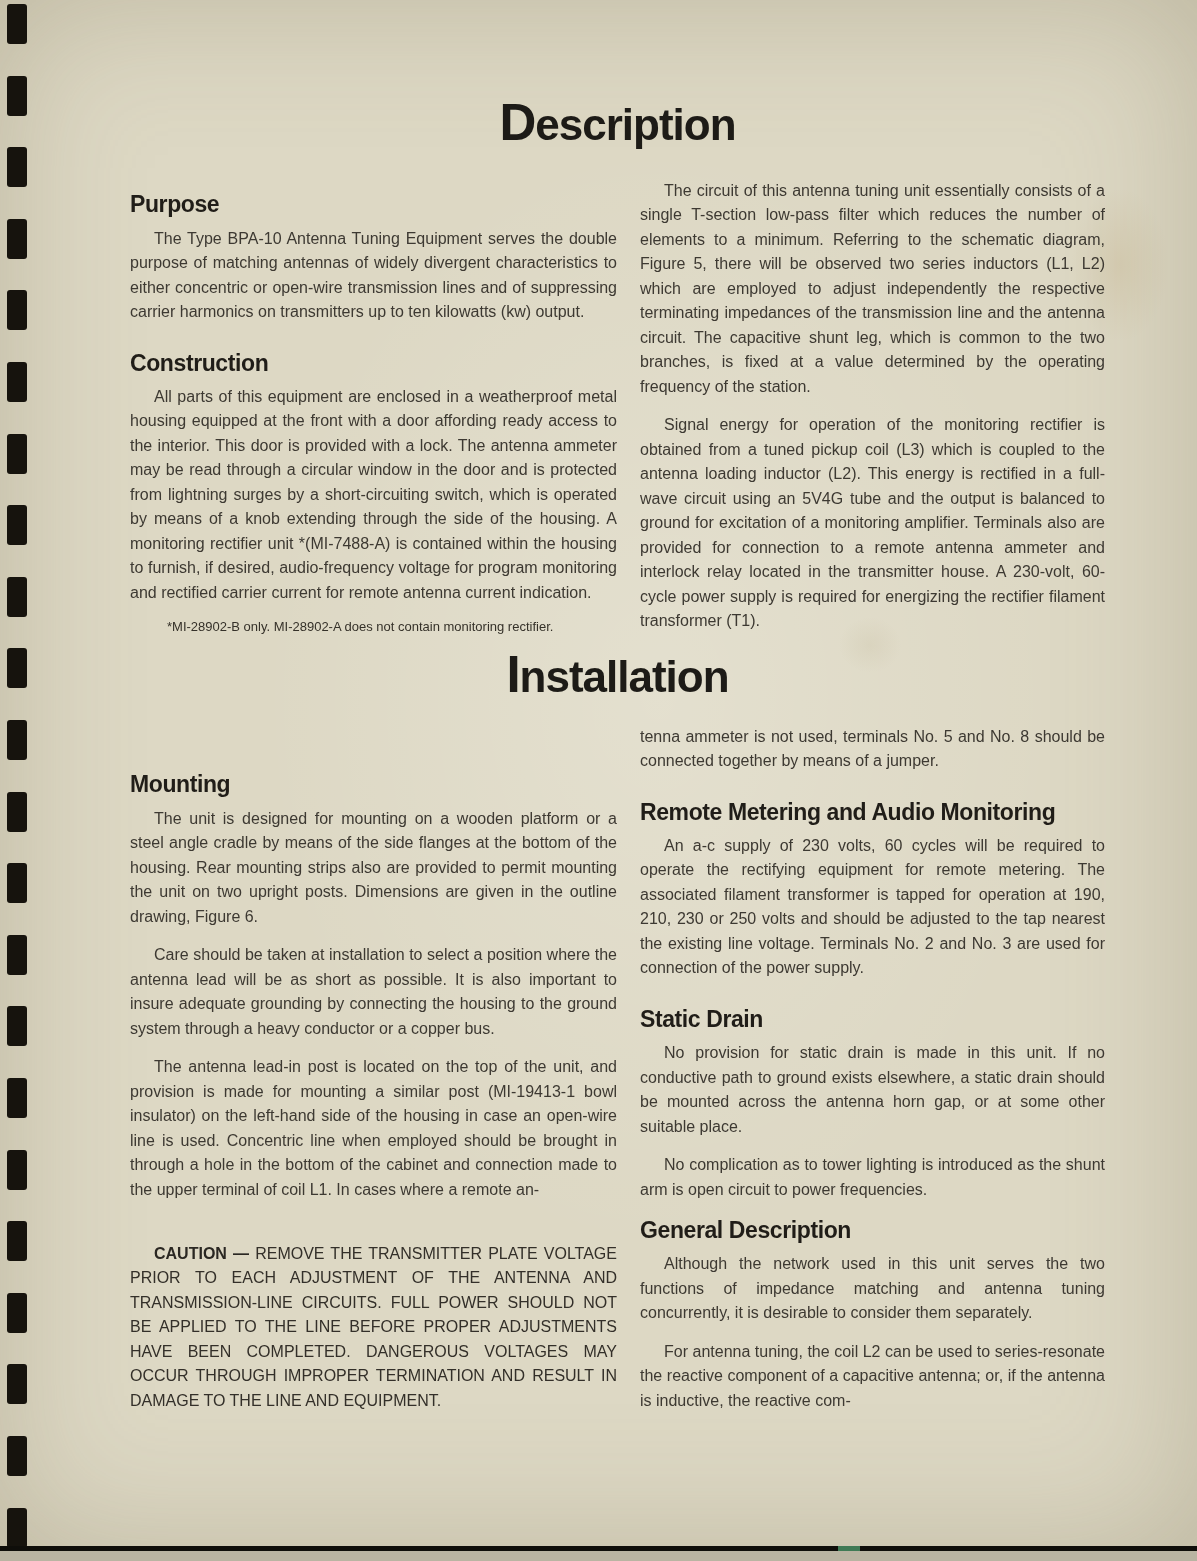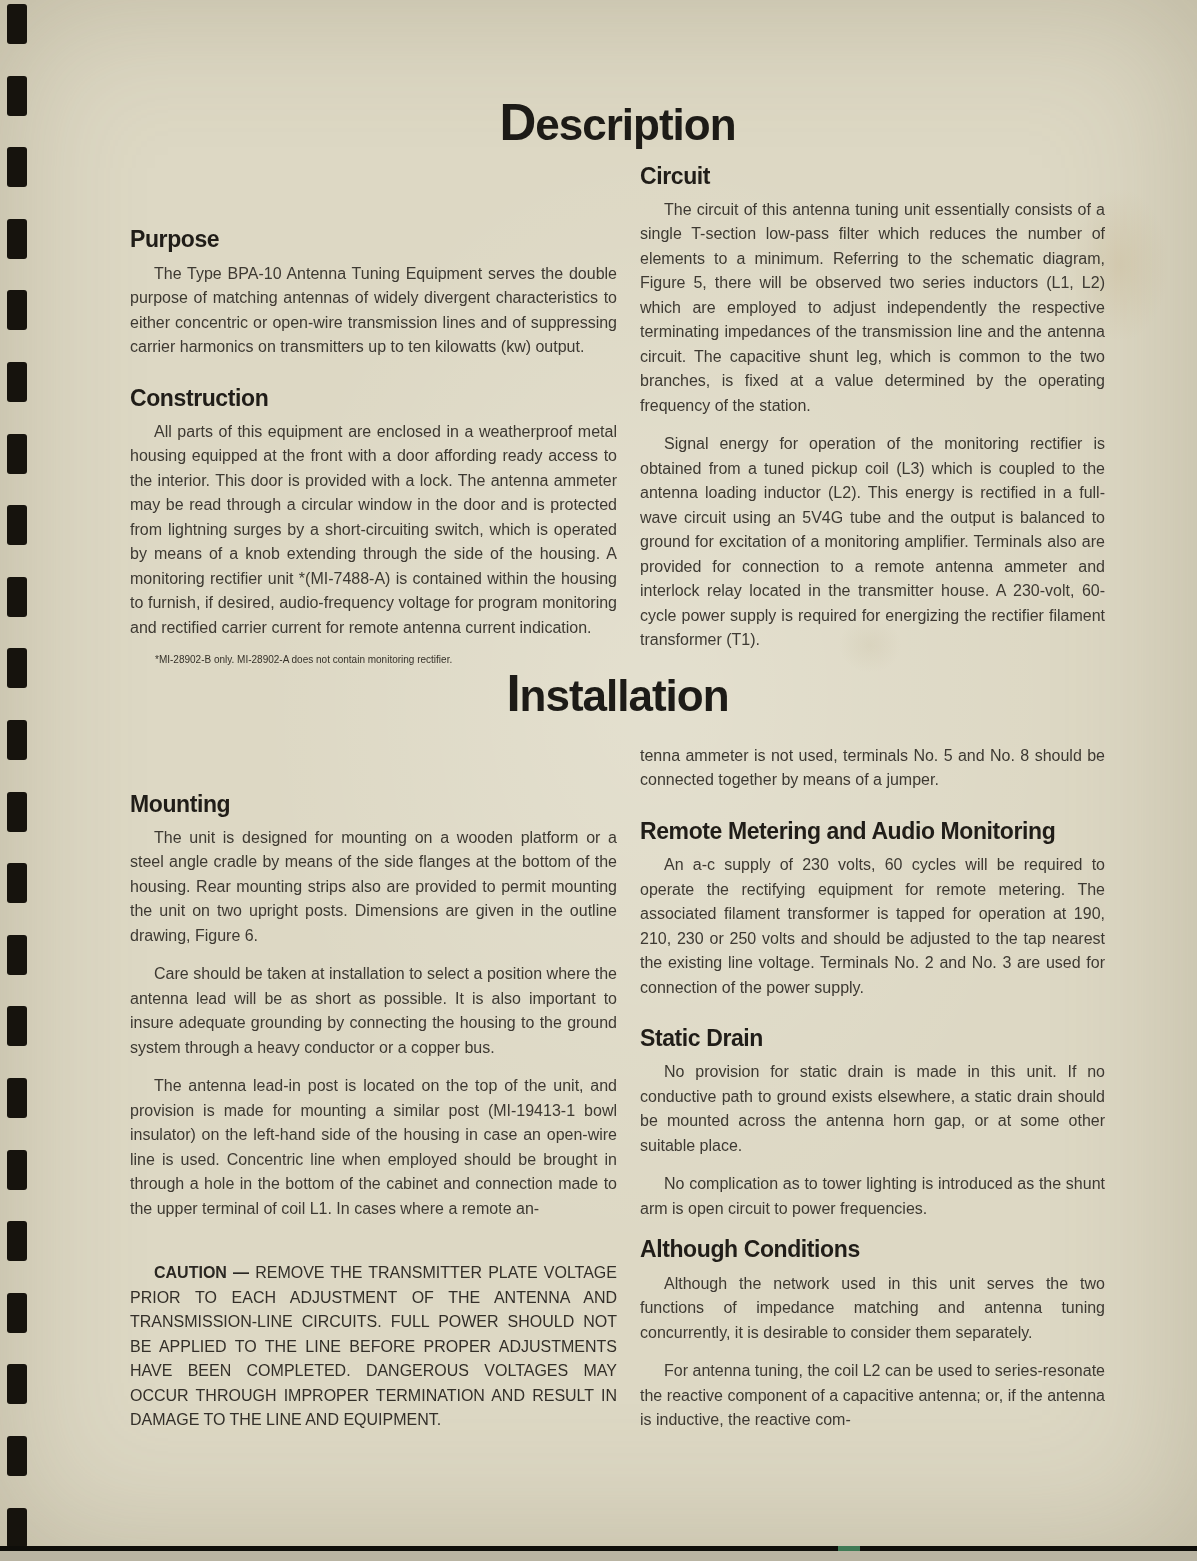--- a/index.html
+++ b/index.html
@@ -68,22 +68,22 @@
   .col-right > h2.sub:first-child{margin-top:2px;}
   p.body{
     margin:0 0 14px 0;
     font-size:16px;
     line-height:24.5px;
     text-align:justify;
     color:#3d3932;
   }
   p.indent{text-indent:24px;}
   p.footnote{
-    margin:0;
-    font-size:10px;
+    margin:12px;
+    font-size:13px;
     line-height:1.25;
     text-indent:25px;
     color:#353129;
   }
   p.caution{
     margin-top:4px;
     color:#332f29;
   }
   p.caution strong{font-weight:700;color:#2a2722;}
 </style>
@@ -122,21 +122,20 @@
       <h1 class="big-title">Description</h1>
       <div class="row row-description">
         <div class="col-left">
           <h2 class="sub">Purpose</h2>
           <p class="body indent">The Type BPA-10 Antenna Tuning Equipment serves the double purpose of matching antennas of widely divergent characteristics to either concentric or open-wire transmission lines and of suppressing carrier harmonics on transmitters up to ten kilowatts (kw) output.</p>
           <h2 class="sub">Construction</h2>
           <p class="body indent">All parts of this equipment are enclosed in a weatherproof metal housing equipped at the front with a door affording ready access to the interior. This door is provided with a lock. The antenna ammeter may be read through a circular window in the door and is protected from lightning surges by a short-circuiting switch, which is operated by means of a knob extending through the side of the housing. A monitoring rectifier unit *(MI-7488-A) is contained within the housing to furnish, if desired, audio-frequency voltage for program monitoring and rectified carrier current for remote antenna current indication.</p>
           <p class="footnote">*MI-28902-B only. MI-28902-A does not contain monitoring rectifier.</p>
         </div>
         <div class="col-right">
-          <h2 class="sub">Circuit</h2>
           <p class="body indent">The circuit of this antenna tuning unit essentially consists of a single T-section low-pass filter which reduces the number of elements to a minimum. Referring to the schematic diagram, Figure 5, there will be observed two series inductors (L1, L2) which are employed to adjust independently the respective terminating impedances of the transmission line and the antenna circuit. The capacitive shunt leg, which is common to the two branches, is fixed at a value determined by the operating frequency of the station.</p>
           <p class="body indent">Signal energy for operation of the monitoring rectifier is obtained from a tuned pickup coil (L3) which is coupled to the antenna loading inductor (L2). This energy is rectified in a full-wave circuit using an 5V4G tube and the output is balanced to ground for excitation of a monitoring amplifier. Terminals also are provided for connection to a remote antenna ammeter and interlock relay located in the transmitter house. A 230-volt, 60-cycle power supply is required for energizing the rectifier filament transformer (T1).</p>
         </div>
       </div>
     </section>
 
     <section>
       <h1 class="big-title">Installation</h1>
       <div class="row row-installation">
         <div class="col-left">
@@ -155,21 +154,21 @@
         </div>
       </div>
     </section>
 
     <section>
       <div class="row">
         <div class="col-left">
           <p class="body indent caution"><strong>CAUTION — </strong><span>REMOVE THE TRANSMITTER PLATE VOLTAGE PRIOR TO EACH ADJUSTMENT OF THE ANTENNA AND TRANSMISSION-LINE CIRCUITS. FULL POWER SHOULD NOT BE APPLIED TO THE LINE BEFORE PROPER ADJUSTMENTS HAVE BEEN COMPLETED. DANGEROUS VOLTAGES MAY OCCUR THROUGH IMPROPER TERMINATION AND RESULT IN DAMAGE TO THE LINE AND EQUIPMENT.</span></p>
         </div>
         <div class="col-right">
-          <h2 class="sub">Although Conditions</h2>
+          <h2 class="sub">General Description</h2>
           <p class="body indent">Although the network used in this unit serves the two functions of impedance matching and antenna tuning concurrently, it is desirable to consider them separately.</p>
           <p class="body indent">For antenna tuning, the coil L2 can be used to series-resonate the reactive component of a capacitive antenna; or, if the antenna is inductive, the reactive com-</p>
 
         </div>
       </div>
     </section>
 
   </div>
 
   <div class="bottom-line"></div>

